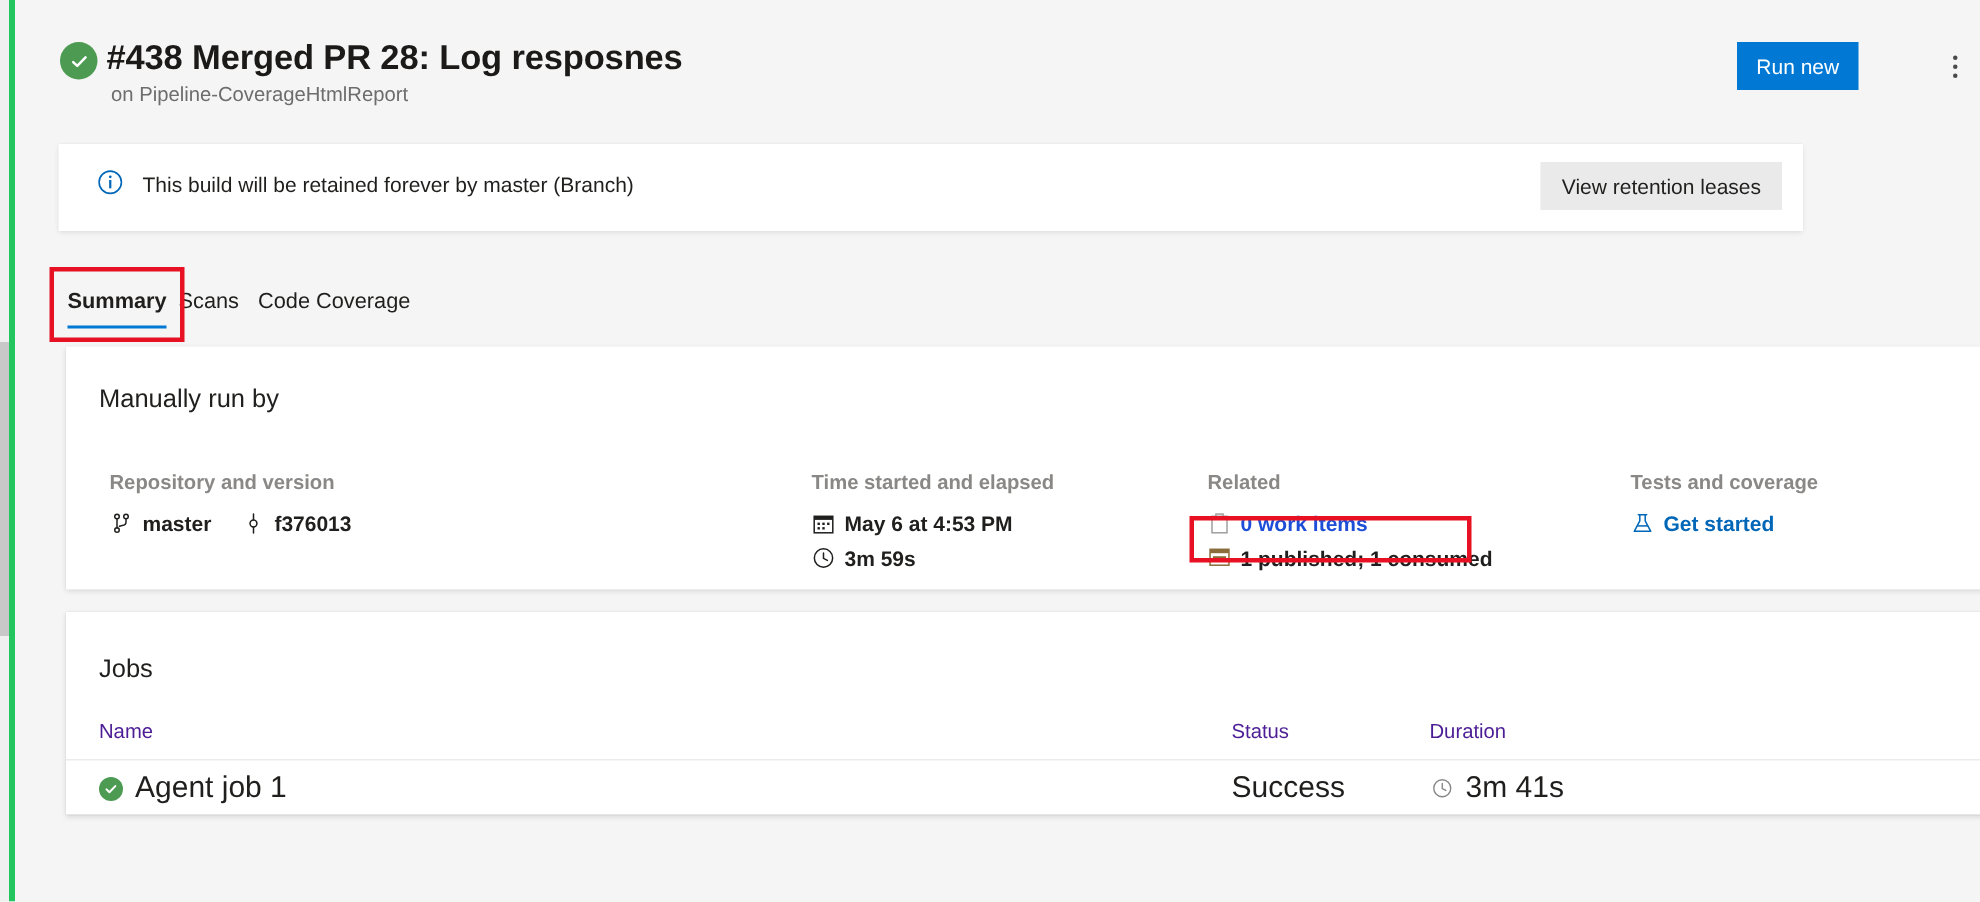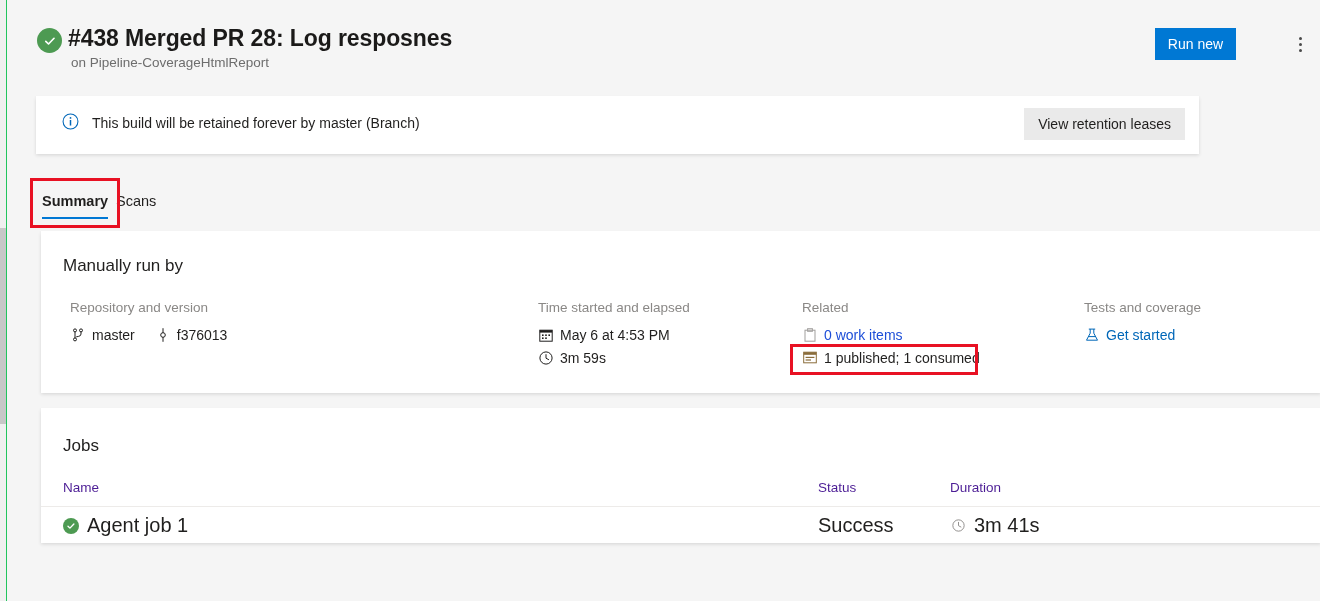--- a/index.html
+++ b/index.html
@@ -31,21 +31,21 @@
     width: 6px; height: 196px;
     background: #c8c8c8;
   }
 
   #page {
     position: absolute;
     left: 6px; top: 0;
     width: 1314px;
     height: 601px;
     background: #f5f5f5;
-    border-left: 1px solid #22c55e;
+    border-left: 4px solid #22c55e;
   }
 
   
   #header {
     position: absolute;
     left: 0; top: 0;
     width: 1314px;
     height: 86px;
     background: #f5f5f5;
   }
@@ -204,21 +204,22 @@
   }
   #summary-heading {
     position: absolute;
     left: 22px; top: 25px;
     font-size: 17px;
     color: #201f1e;
     white-space: nowrap;
   }
   .summary-col {
     position: absolute;
-    top: 69px;
+    top: 83px;
+    font-weight: bold;
   }
   #col-repository { left: 29px; }
   #col-time       { left: 497px; }
   #col-related    { left: 761px; }
   #col-tests      { left: 1043px; }
 
   .col-title {
     font-size: 13.5px;
     color: #8a8886;
     margin-bottom: 8px;
@@ -343,20 +344,21 @@
         <rect x="7.3" y="6.6" width="1.4" height="5.2" fill="#0067b8"></rect>
       </svg>
     </span>
     <div id="retention-text">This build will be retained forever by master (Branch)</div>
     <button id="view-retention-leases-button">View retention leases</button>
   </div>
 
   <div id="tabbar">
     <div class="tab active" id="tab-summary">Summary</div>
     <div class="tab" id="tab-scans">Scans</div>
+    <div class="tab" id="tab-code-coverage">Code Coverage</div>
   </div>
 
   <div class="card" id="summary-card">
     <div id="summary-heading">Manually run by</div>
 
     <div class="summary-col" id="col-repository">
       <div class="col-title">Repository and version</div>
 
 
       <div class="col-row">

